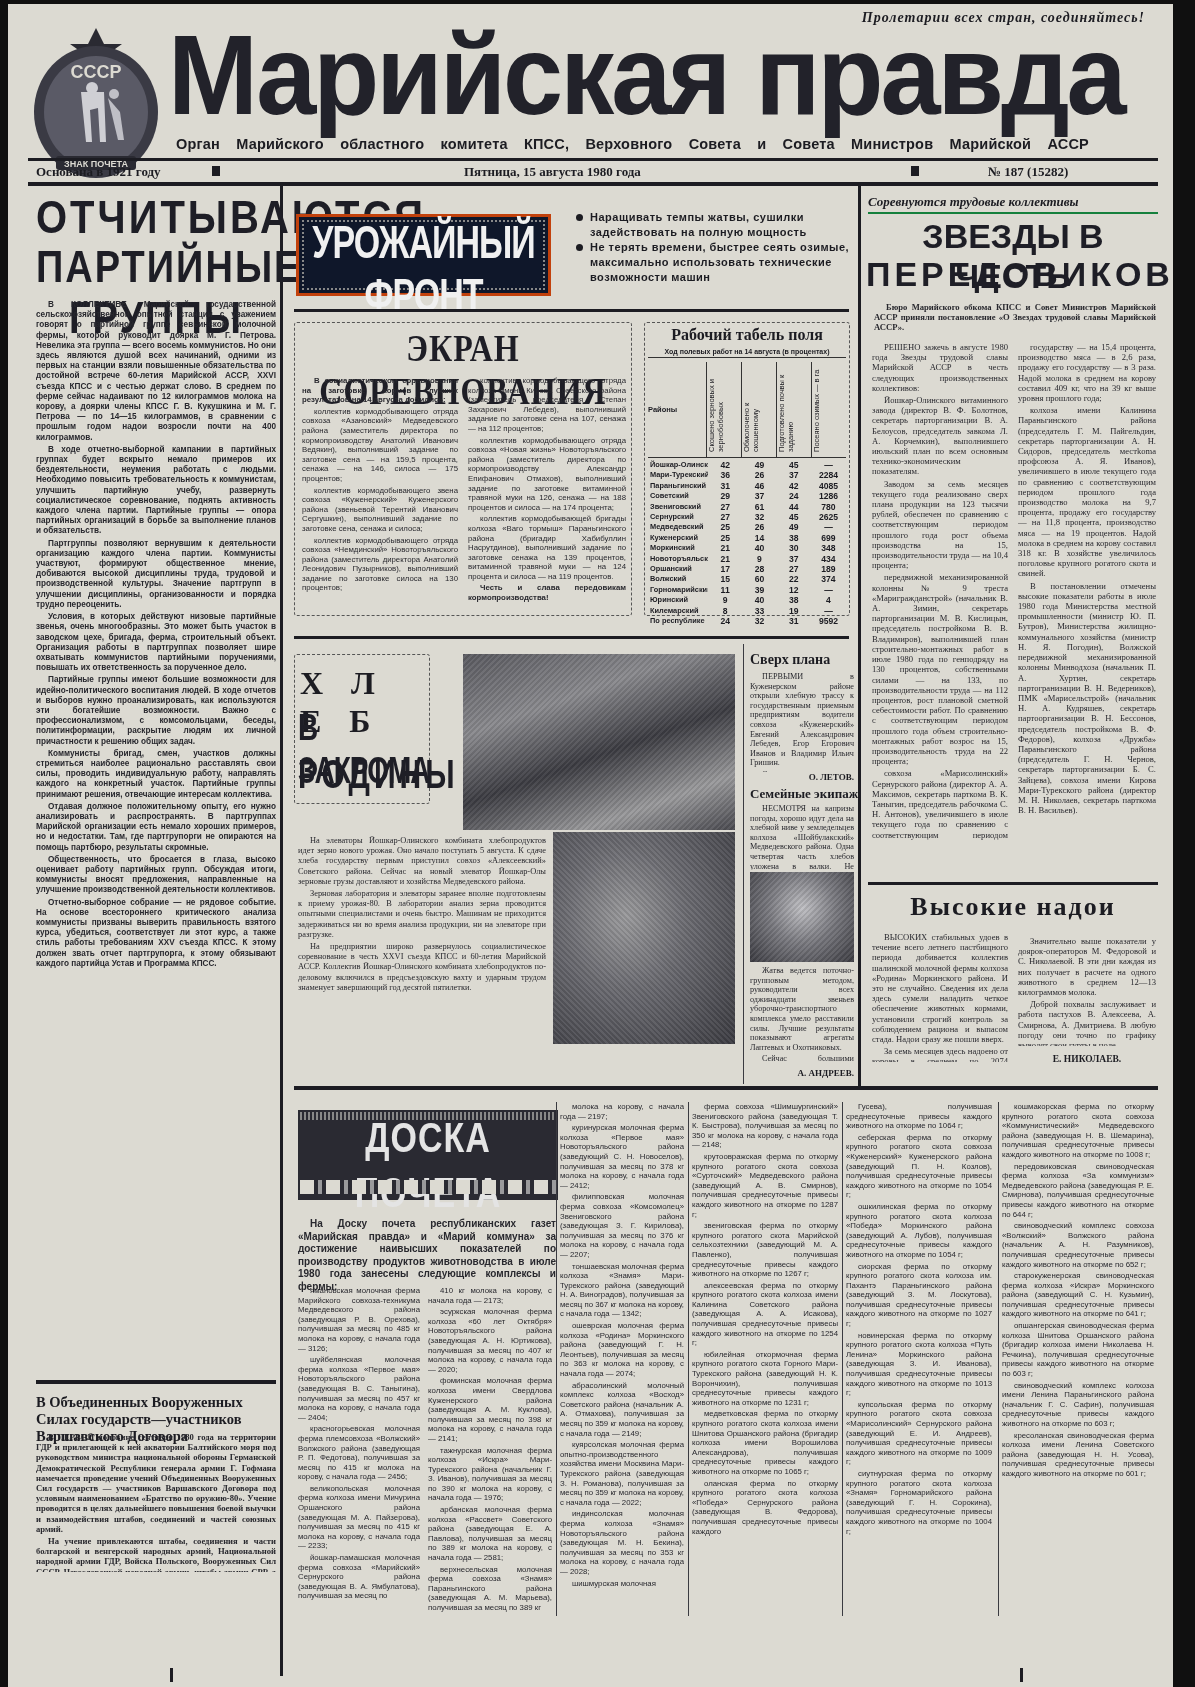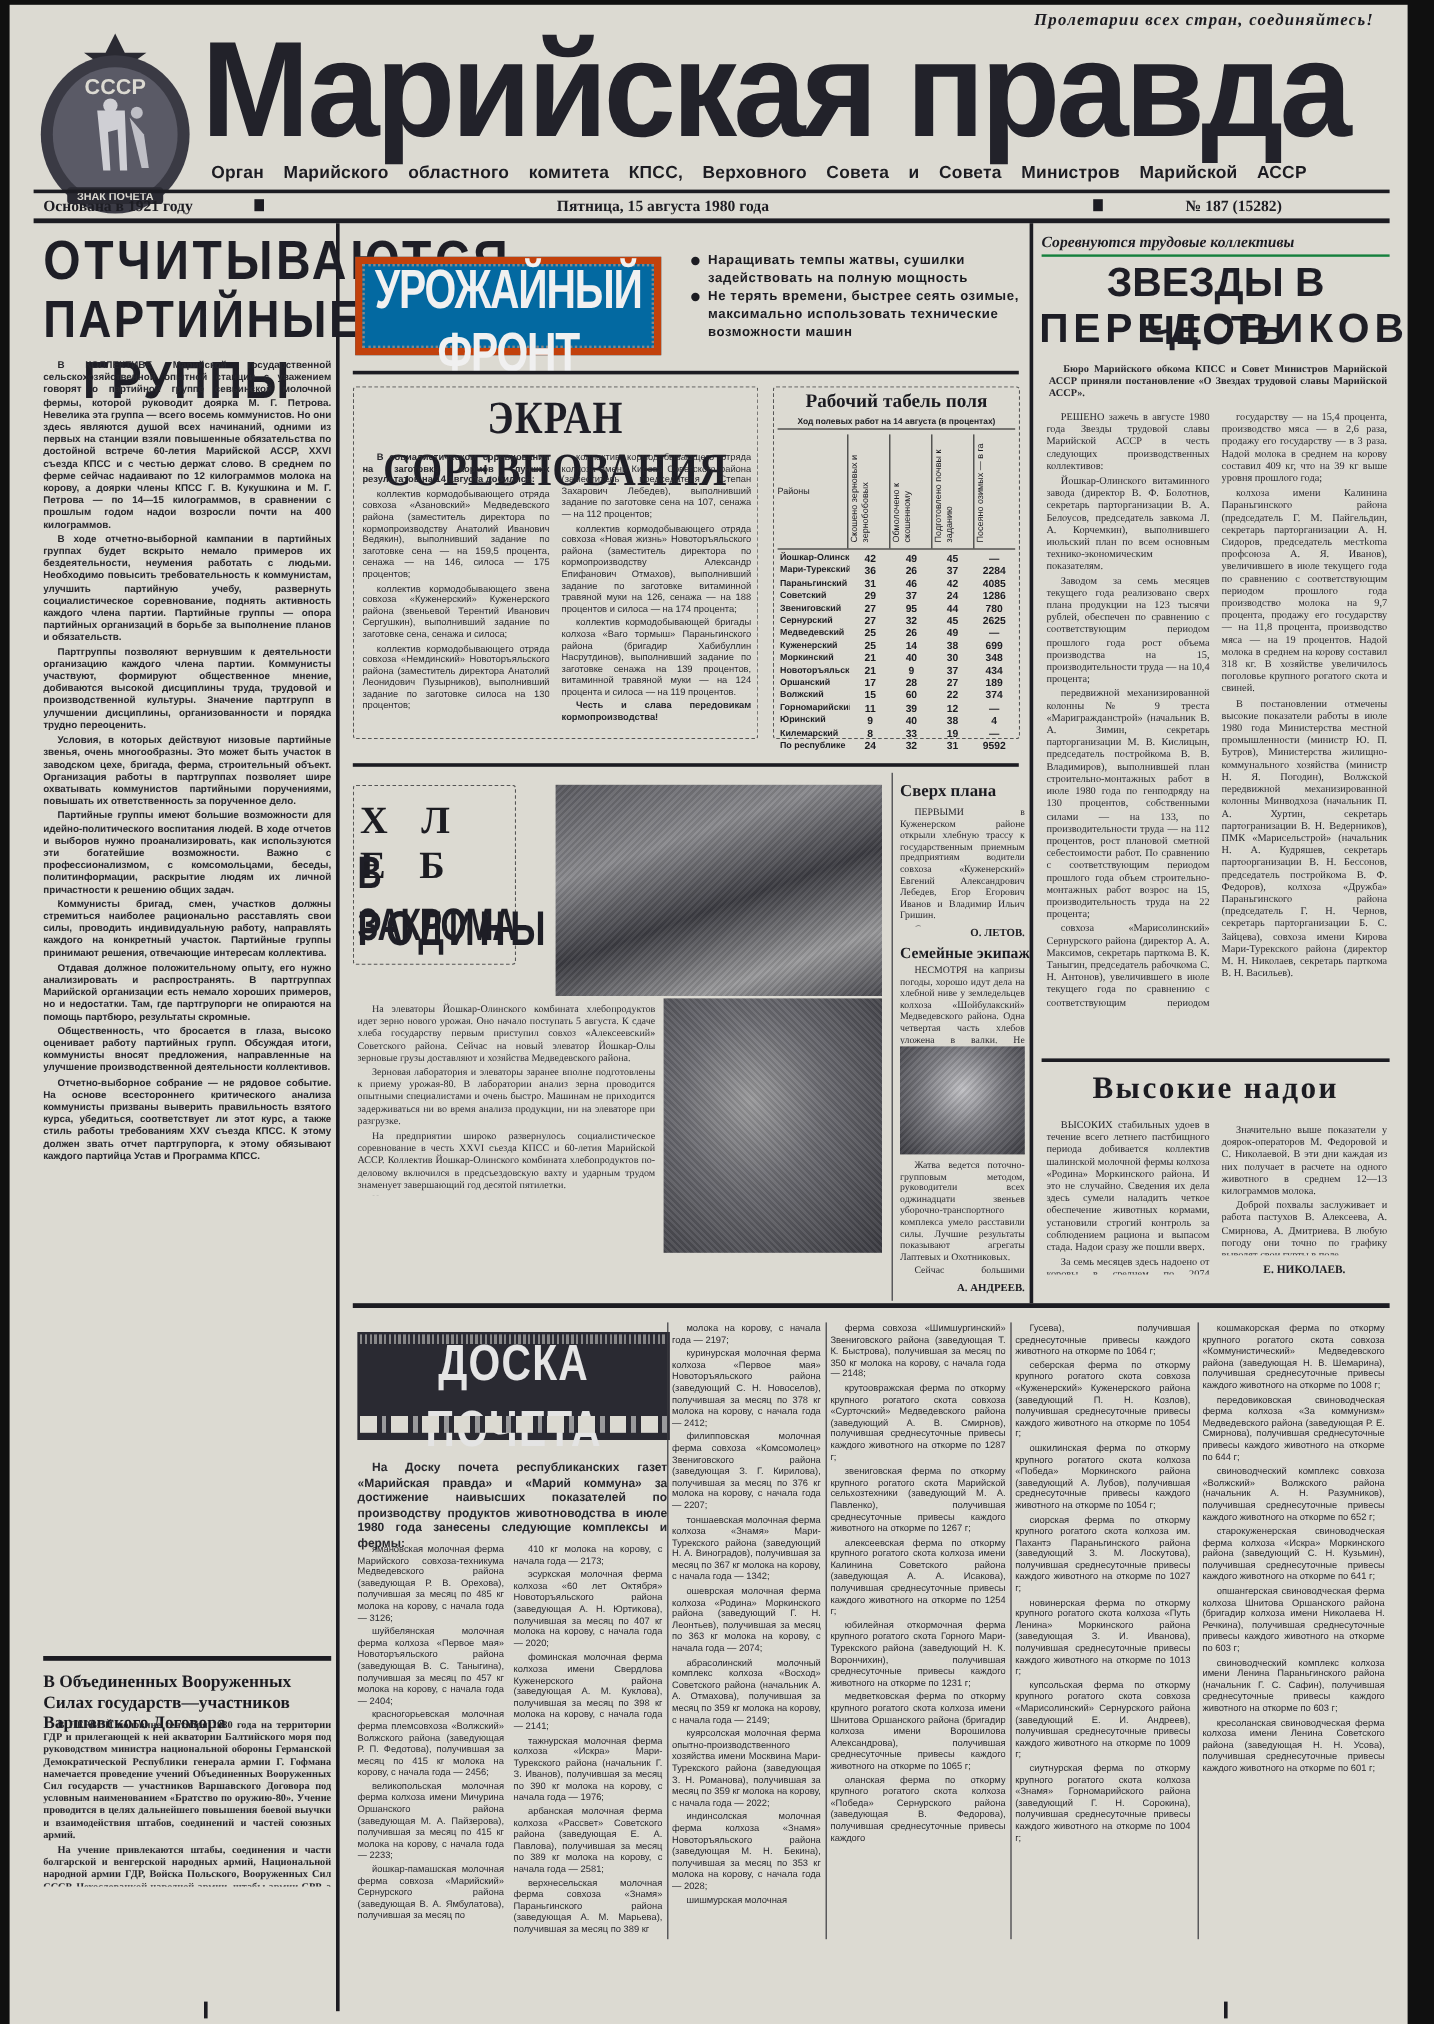--- a/index.html
+++ b/index.html
@@ -38,21 +38,21 @@
   table.tabel { border-collapse: collapse; font-family: "Liberation Sans", sans-serif; font-size: 8.6px; font-weight: bold; }
   table.tabel td { padding: 0 2px; line-height: 10.4px; white-space: nowrap; }
   table.tabel td.num { text-align: center; width: 36px; }
   .vhead { writing-mode: vertical-rl; transform: rotate(180deg); font-size: 7.5px; font-weight: normal;
     height: 90px; line-height: 9px; text-align: left; }
 
   .photo { background:
       repeating-linear-gradient(135deg, rgba(0,0,0,0.08) 0 2px, rgba(255,255,255,0.05) 2px 4px),
       linear-gradient(160deg, #5a5a60 0%, #8a8a8e 30%, #3c3c42 55%, #9a9a9c 80%, #4a4a50 100%);
   }
-  .banner-box { background: #0369a1; color: #e8e8e8; border: 6px solid #c2410c;
+  .banner-box { background: #0f172a; color: #e8e8e8; border: 3px solid #c2410c;
     outline: 2px dotted #888; outline-offset: -8px; }
 </style>
 </head>
 <body>
 
 <div class="page">
 
   <div class="abs slogan">Пролетарии всех стран, соединяйтесь!</div>
 
   <div class="abs emblem">
@@ -138,21 +138,21 @@
     <p>коллектив кормодобывающего отряда колхоза имени Кирова Советского района (заместитель председателя Степан Захарович Лебедев), выполнивший задание по заготовке сена на 107, сенажа — на 112 процентов;</p>
     <p>коллектив кормодобывающего отряда совхоза «Новая жизнь» Новоторъяльского района (заместитель директора по кормопроизводству Александр Епифанович Отмахов), выполнивший задание по заготовке витаминной травяной муки на 126, сенажа — на 188 процентов и силоса — на 174 процента;</p>
     <p>коллектив кормодобывающей бригады колхоза «Ваго тормыш» Параньгинского района (бригадир Хабибуллин Насрутдинов), выполнивший задание по заготовке сенажа на 139 процентов, витаминной травяной муки — на 124 процента и силоса — на 119 процентов.</p>
     <p style="font-weight:bold;">Честь и слава передовикам кормопроизводства!</p>
   </div>
 
   <div class="wavy" style="left:636px; top:318px; width:206px; height:294px;"></div>
   <div class="abs" style="left:640px; top:322px; width:198px; text-align:center; font-family:'Liberation Serif', serif; font-weight:bold; font-size:16px;">Рабочий табель поля</div>
   <div class="abs" style="left:640px; top:344px; width:198px; text-align:center; font-family:'Liberation Sans', sans-serif; font-size:7px; font-weight:bold; border-bottom:1px solid #333; padding-bottom:2px;">Ход полевых работ на 14 августа (в процентах)</div>
   <div class="abs" style="left:640px; top:358px; width:198px; height:96px; display:flex; font-family:'Liberation Sans', sans-serif; border-bottom:1px solid #333;">
-    <div style="width:58px; display:flex; align-items:center; font-size:7.5px; font-weight:normal;">Районы</div>
+    <div style="width:58px; display:flex; align-items:center; font-size:7.5px; font-weight:bold;">Районы</div>
     <div style="width:35px; border-left:1px solid #333;">
         <div class="vhead">Скошено зерновых и зернобобовых</div>
       </div>
     <div style="width:35px; border-left:1px solid #333;">
         <div class="vhead">Обмолочено к скошенному</div>
       </div>
     <div style="width:35px; border-left:1px solid #333;">
         <div class="vhead">Подготовлено почвы к заданию</div>
       </div>
     <div style="width:35px; border-left:1px solid #333;">
@@ -185,21 +185,21 @@
         <tr>
           <td style="max-width: 60px; overflow: hidden; white-space: nowrap; font-size: 7.4px;">Советский</td>
           <td class="num">29</td>
           <td class="num">37</td>
           <td class="num">24</td>
           <td class="num">1286</td>
         </tr>
         <tr>
           <td style="max-width: 60px; overflow: hidden; white-space: nowrap; font-size: 7.4px;">Звениговский</td>
           <td class="num">27</td>
-          <td class="num">95</td>
+          <td class="num">61</td>
           <td class="num">44</td>
           <td class="num">780</td>
         </tr>
         <tr>
           <td style="max-width: 60px; overflow: hidden; white-space: nowrap; font-size: 7.4px;">Сернурский</td>
           <td class="num">27</td>
           <td class="num">32</td>
           <td class="num">45</td>
           <td class="num">2625</td>
         </tr>

